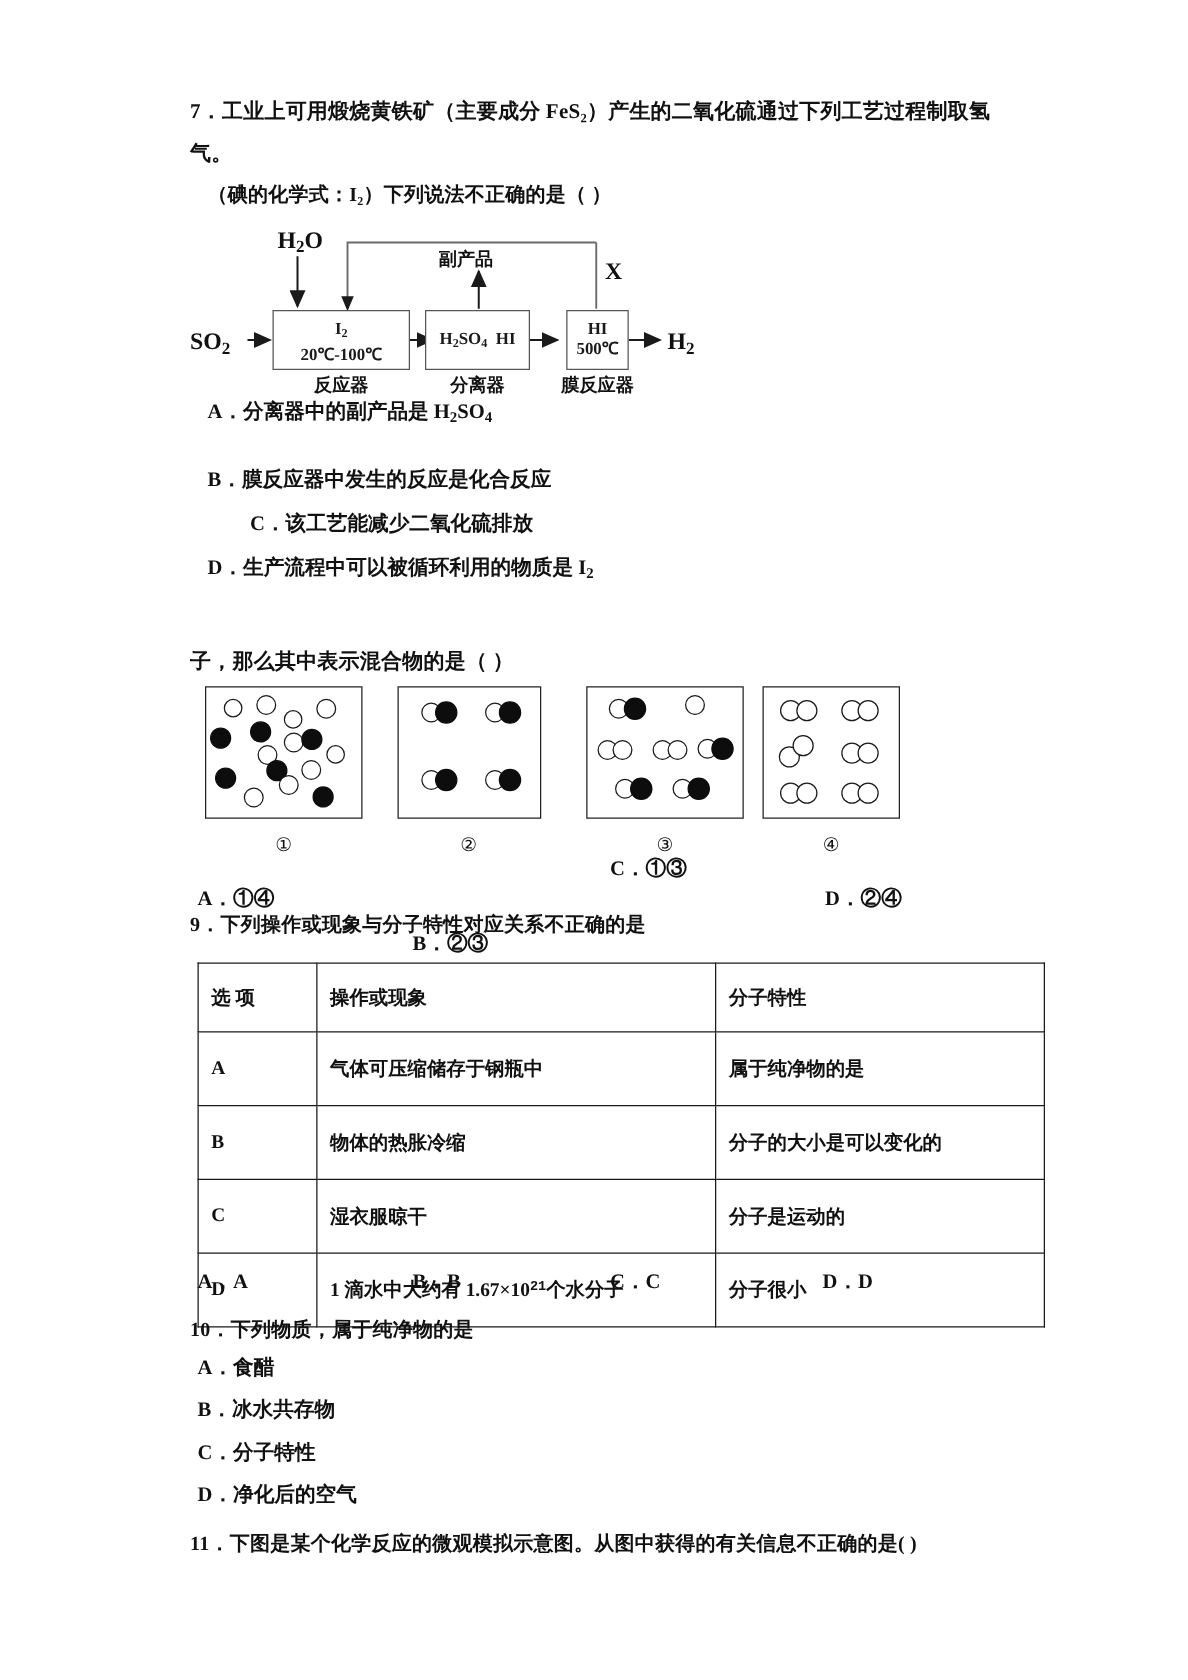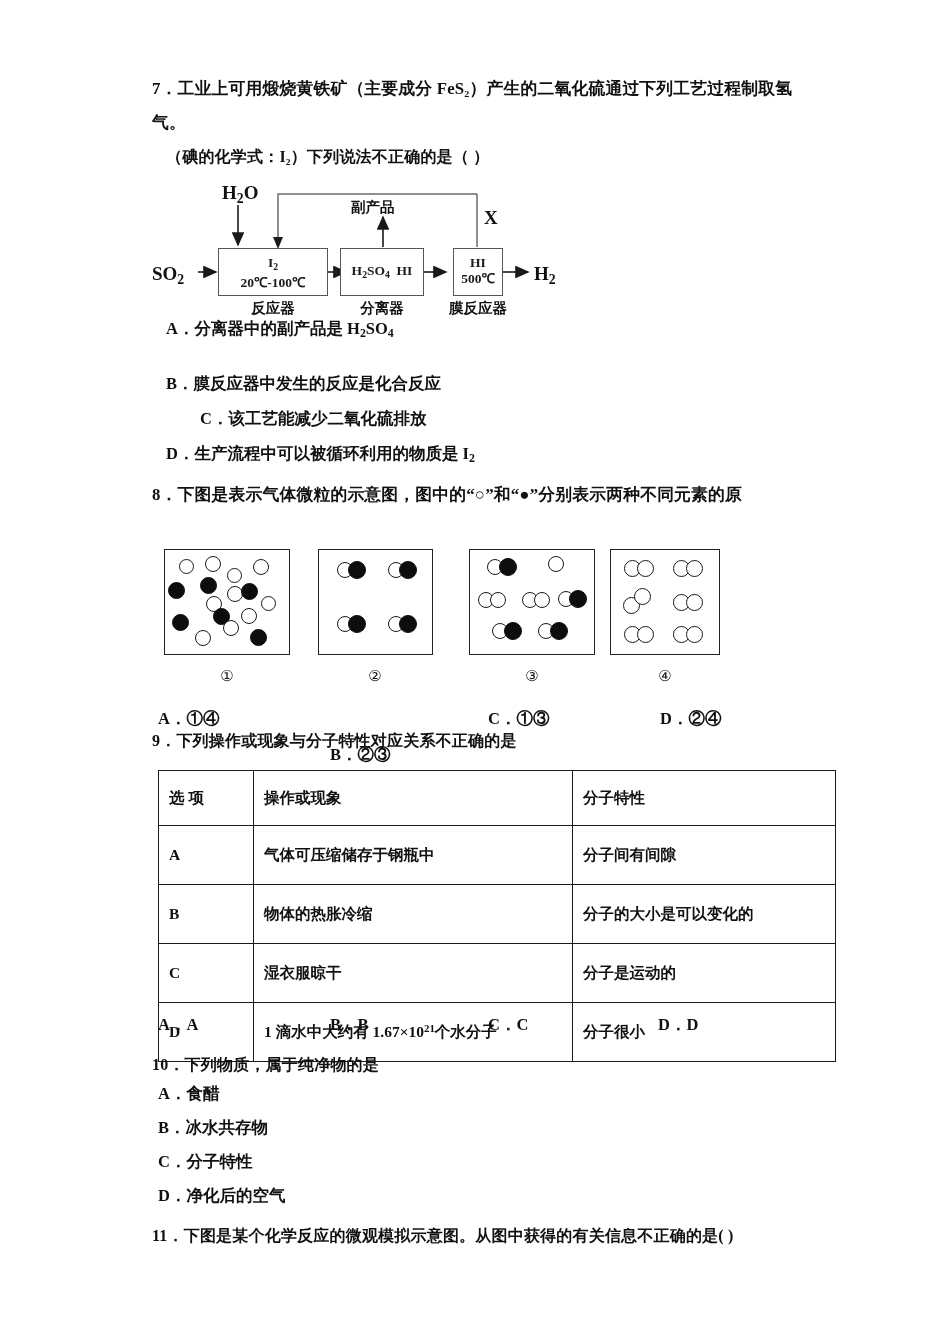--- a/index.html
+++ b/index.html
@@ -34,21 +34,21 @@
     font-weight: 700;
     font-size: 16.8px;
   }
   .opt {
     position: absolute;
     font-size: 16.5px;
     font-weight: 700;
     white-space: nowrap;
   }
   sub { font-size: 0.72em; vertical-align: -0.28em; }
-  sup { font-size: 0.70em; vertical-align: 0.45em; }
+  sup { font-size: 0.70em; vertical-align: 0.45em; font-family: Liberation Mono, monospace; }
 
   
   #flowchart {
     position: absolute;
     left: 150px;
     top: 175px;
     width: 440px;
     height: 150px;
   }
   .fbox {
@@ -177,21 +177,21 @@
     <div class="flabel" style="left:201px; top:23px; font-size:14.5px;">副产品</div>
     <div class="flabel" style="left:334px; top:32px;">X</div>
     <div class="flabel" style="left:384px; top:88px;">H<sub>2</sub></div>
   </div>
 
   <div class="opt" style="left:166px; top:318px;">A．分离器中的副产品是 H<sub>2</sub>SO<sub>4</sub></div>
   <div class="opt" style="left:166px; top:373px;">B．膜反应器中发生的反应是化合反应</div>
   <div class="opt" style="left:166px; top:408px;margin-left:34px;">C．该工艺能减少二氧化硫排放</div>
   <div class="opt" style="left:166px; top:443px;">D．生产流程中可以被循环利用的物质是 I<sub>2</sub></div>
 
-  <div class="q-line q-stem" style="left:152px; top:478px;">8．下图是表示气体微粒的示意图，图中的“○”和“●”分别表示两种不同元素的原</div>
+  <div class="q-line q-stem" style="left:152px; top:512px;">子，那么其中表示混合物的是（ ）</div>
 
   <div class="pbox" style="left:164px; top:549px; width:126px; height:106px;">
     <div class="atom white" style="left:14px;  top:9px;  width:15px; height:15px;"></div>
     <div class="atom white" style="left:40px;  top:6px;  width:16px; height:16px;"></div>
     <div class="atom white" style="left:62px;  top:18px; width:15px; height:15px;"></div>
     <div class="atom white" style="left:88px;  top:9px;  width:16px; height:16px;"></div>
     <div class="atom black" style="left:3px;   top:32px; width:17px; height:17px;"></div>
     <div class="atom black" style="left:35px;  top:27px; width:17px; height:17px;"></div>
     <div class="atom white" style="left:62px;  top:36px; width:16px; height:16px;"></div>
     <div class="atom black" style="left:76px;  top:33px; width:17px; height:17px;"></div>
@@ -246,36 +246,36 @@
     <div class="atom white" style="left:75px; top:44px; width:17px; height:17px;"></div>
     <div class="atom white" style="left:13px; top:76px; width:17px; height:17px;"></div>
     <div class="atom white" style="left:26px; top:76px; width:17px; height:17px;"></div>
     <div class="atom white" style="left:62px; top:76px; width:17px; height:17px;"></div>
     <div class="atom white" style="left:75px; top:76px; width:17px; height:17px;"></div>
   </div>
   <div class="pbox-label" style="left:650px; top:667px;">④</div>
 
   <div class="opt" style="left:158px; top:708px;">A．①④</div>
   <div class="opt" style="left:330px; top:708px;margin-top:36px;">B．②③</div>
-  <div class="opt" style="left:488px; top:708px;">C．①③</div>
+  <div class="opt" style="left:488px; top:684px;">C．①③</div>
   <div class="opt" style="left:660px; top:708px;">D．②④</div>
 
   <div class="q-line q-stem" style="left:152px; top:724px; font-size:16px;">9．下列操作或现象与分子特性对应关系不正确的是</div>
 
   <table id="mol-table">
     <tbody>
         <tr class="hdr">
       <td class="c-opt">选 项</td>
       <td class="c-phen">操作或现象</td>
       <td class="c-prop">分子特性</td>
     </tr>
     <tr>
       <td class="c-opt">A</td>
       <td class="c-phen">气体可压缩储存于钢瓶中</td>
-      <td class="c-prop">分子间有间隙</td>
+      <td class="c-prop">属于纯净物的是</td>
     </tr>
     <tr>
       <td class="c-opt">B</td>
       <td class="c-phen">物体的热胀冷缩</td>
       <td class="c-prop">分子的大小是可以变化的</td>
     </tr>
     <tr>
       <td class="c-opt">C</td>
       <td class="c-phen">湿衣服晾干</td>
       <td class="c-prop">分子是运动的</td>

